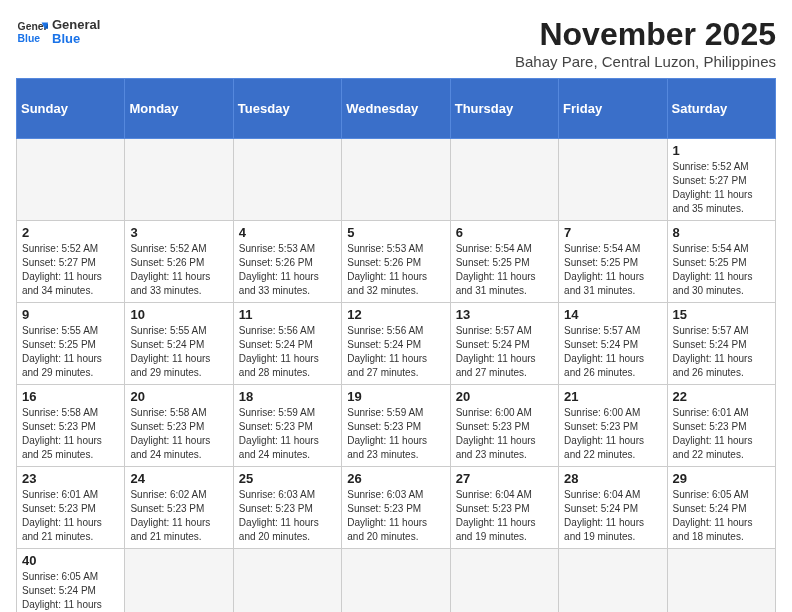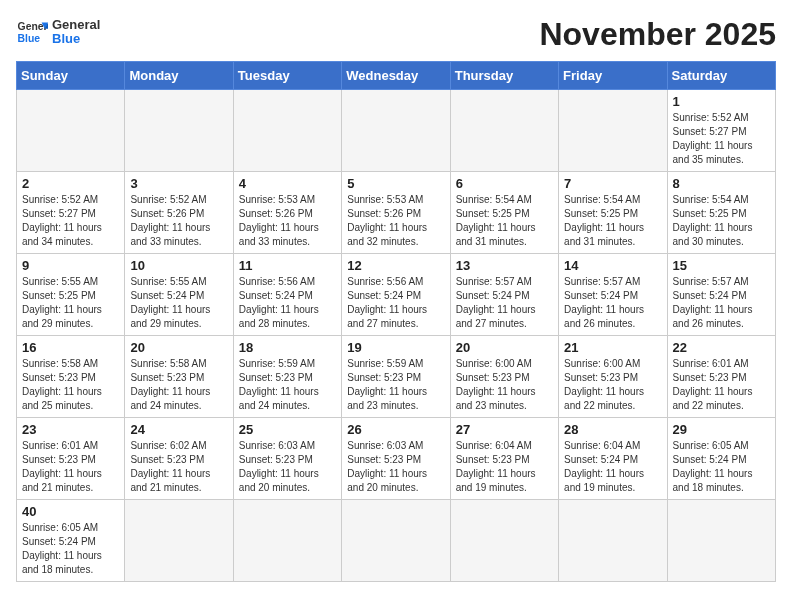--- a/index.html
+++ b/index.html
@@ -41,21 +41,21 @@
     .calendar {
       width: 100%;
       border-collapse: collapse;
       border: 1px solid #ccc;
     }
     .calendar th {
       background-color: #3a6fc9;
       color: #fff;
       font-size: 13px;
       font-weight: bold;
-      padding: 6px 4px;
+      padding: 22px 4px;
       text-align: left;
       border: 1px solid #5588dd;
     }
     .calendar td {
       vertical-align: top;
       border: 1px solid #ccc;
       padding: 4px 5px;
       width: 108px;
       min-height: 80px;
       font-size: 10px;
@@ -95,20 +95,21 @@
       <polygon points="32,8 40,8 36,16" fill="#1a73e8"></polygon>
       <polygon points="36,16 40,8 40,16" fill="#0d5bbf"></polygon>
     </svg>
     <div>
       <div style="font-size:13px;font-weight:bold;color:#333;line-height:1.1;">General</div>
       <div style="font-size:13px;font-weight:bold;color:#1a73e8;line-height:1.1;">Blue</div>
     </div>
   </div>
   <div class="title-area">
     <div class="month-title">November 2025</div>
+    <div class="location-title">Bahay Pare, Central Luzon, Philippines</div>
   </div>
 </div>
 
 <table class="calendar">
   <thead>
     <tr>
     <th>Sunday</th>
         <th>Monday</th>
         <th>Tuesday</th>
         <th>Wednesday</th>

